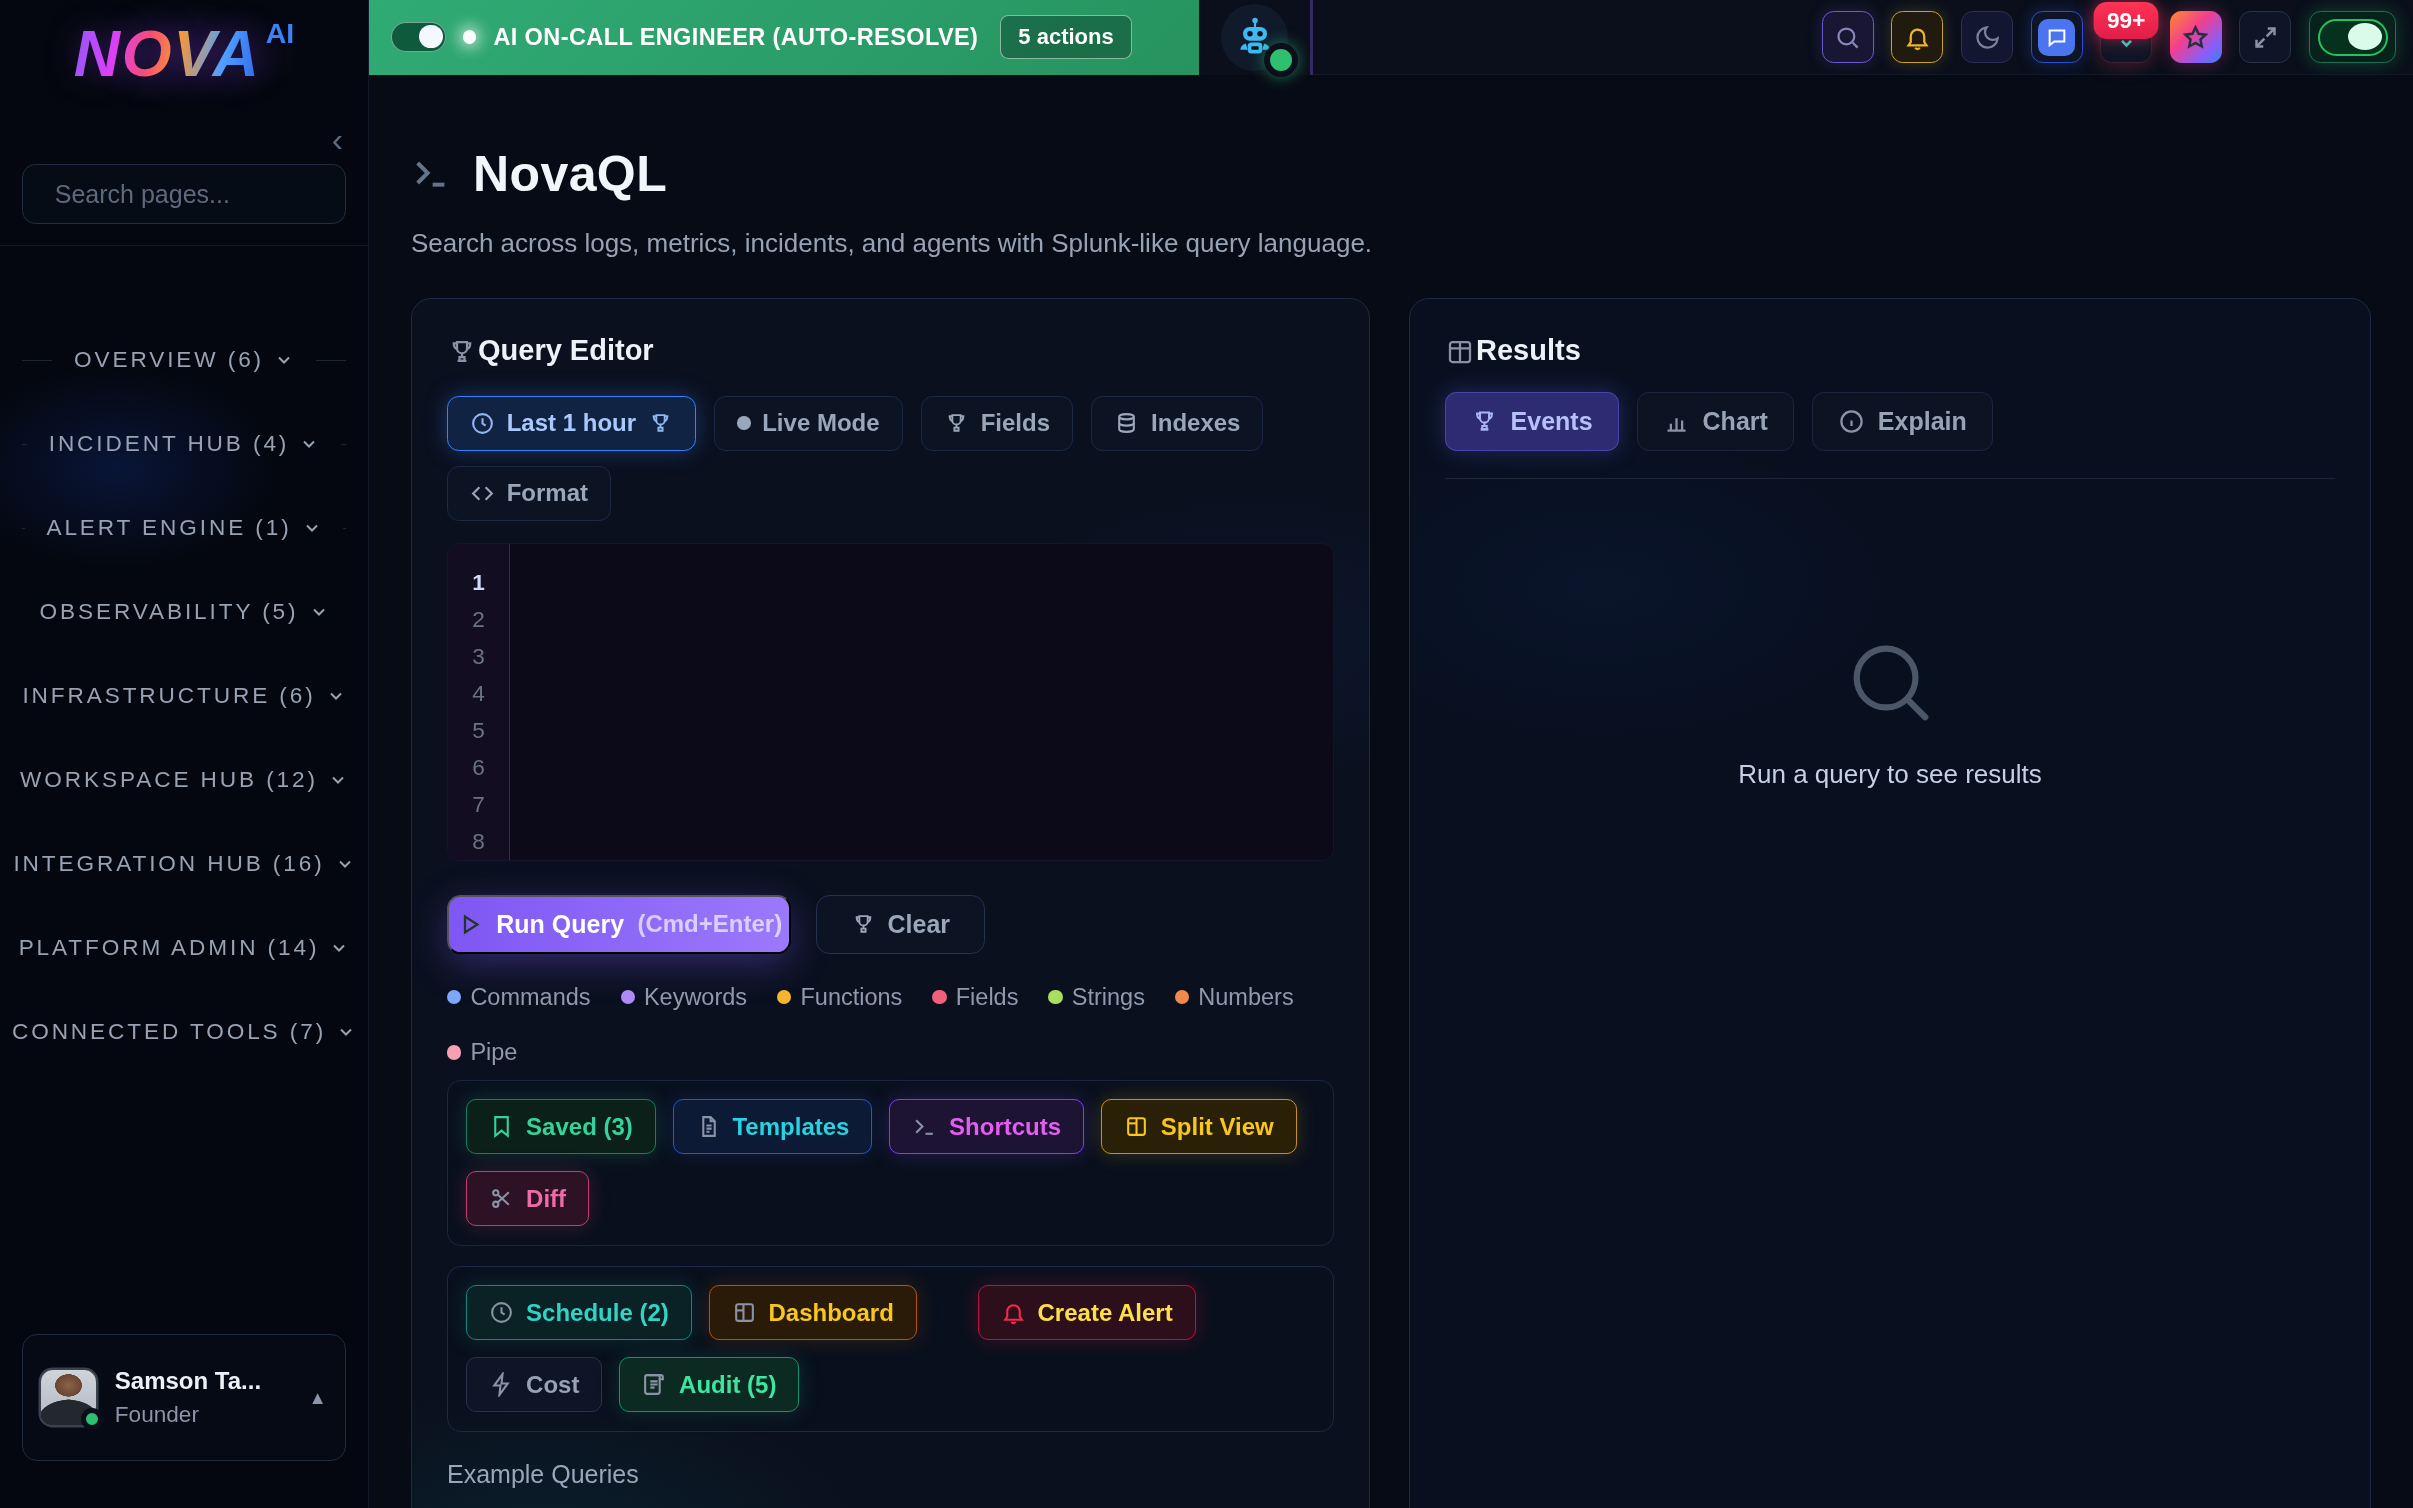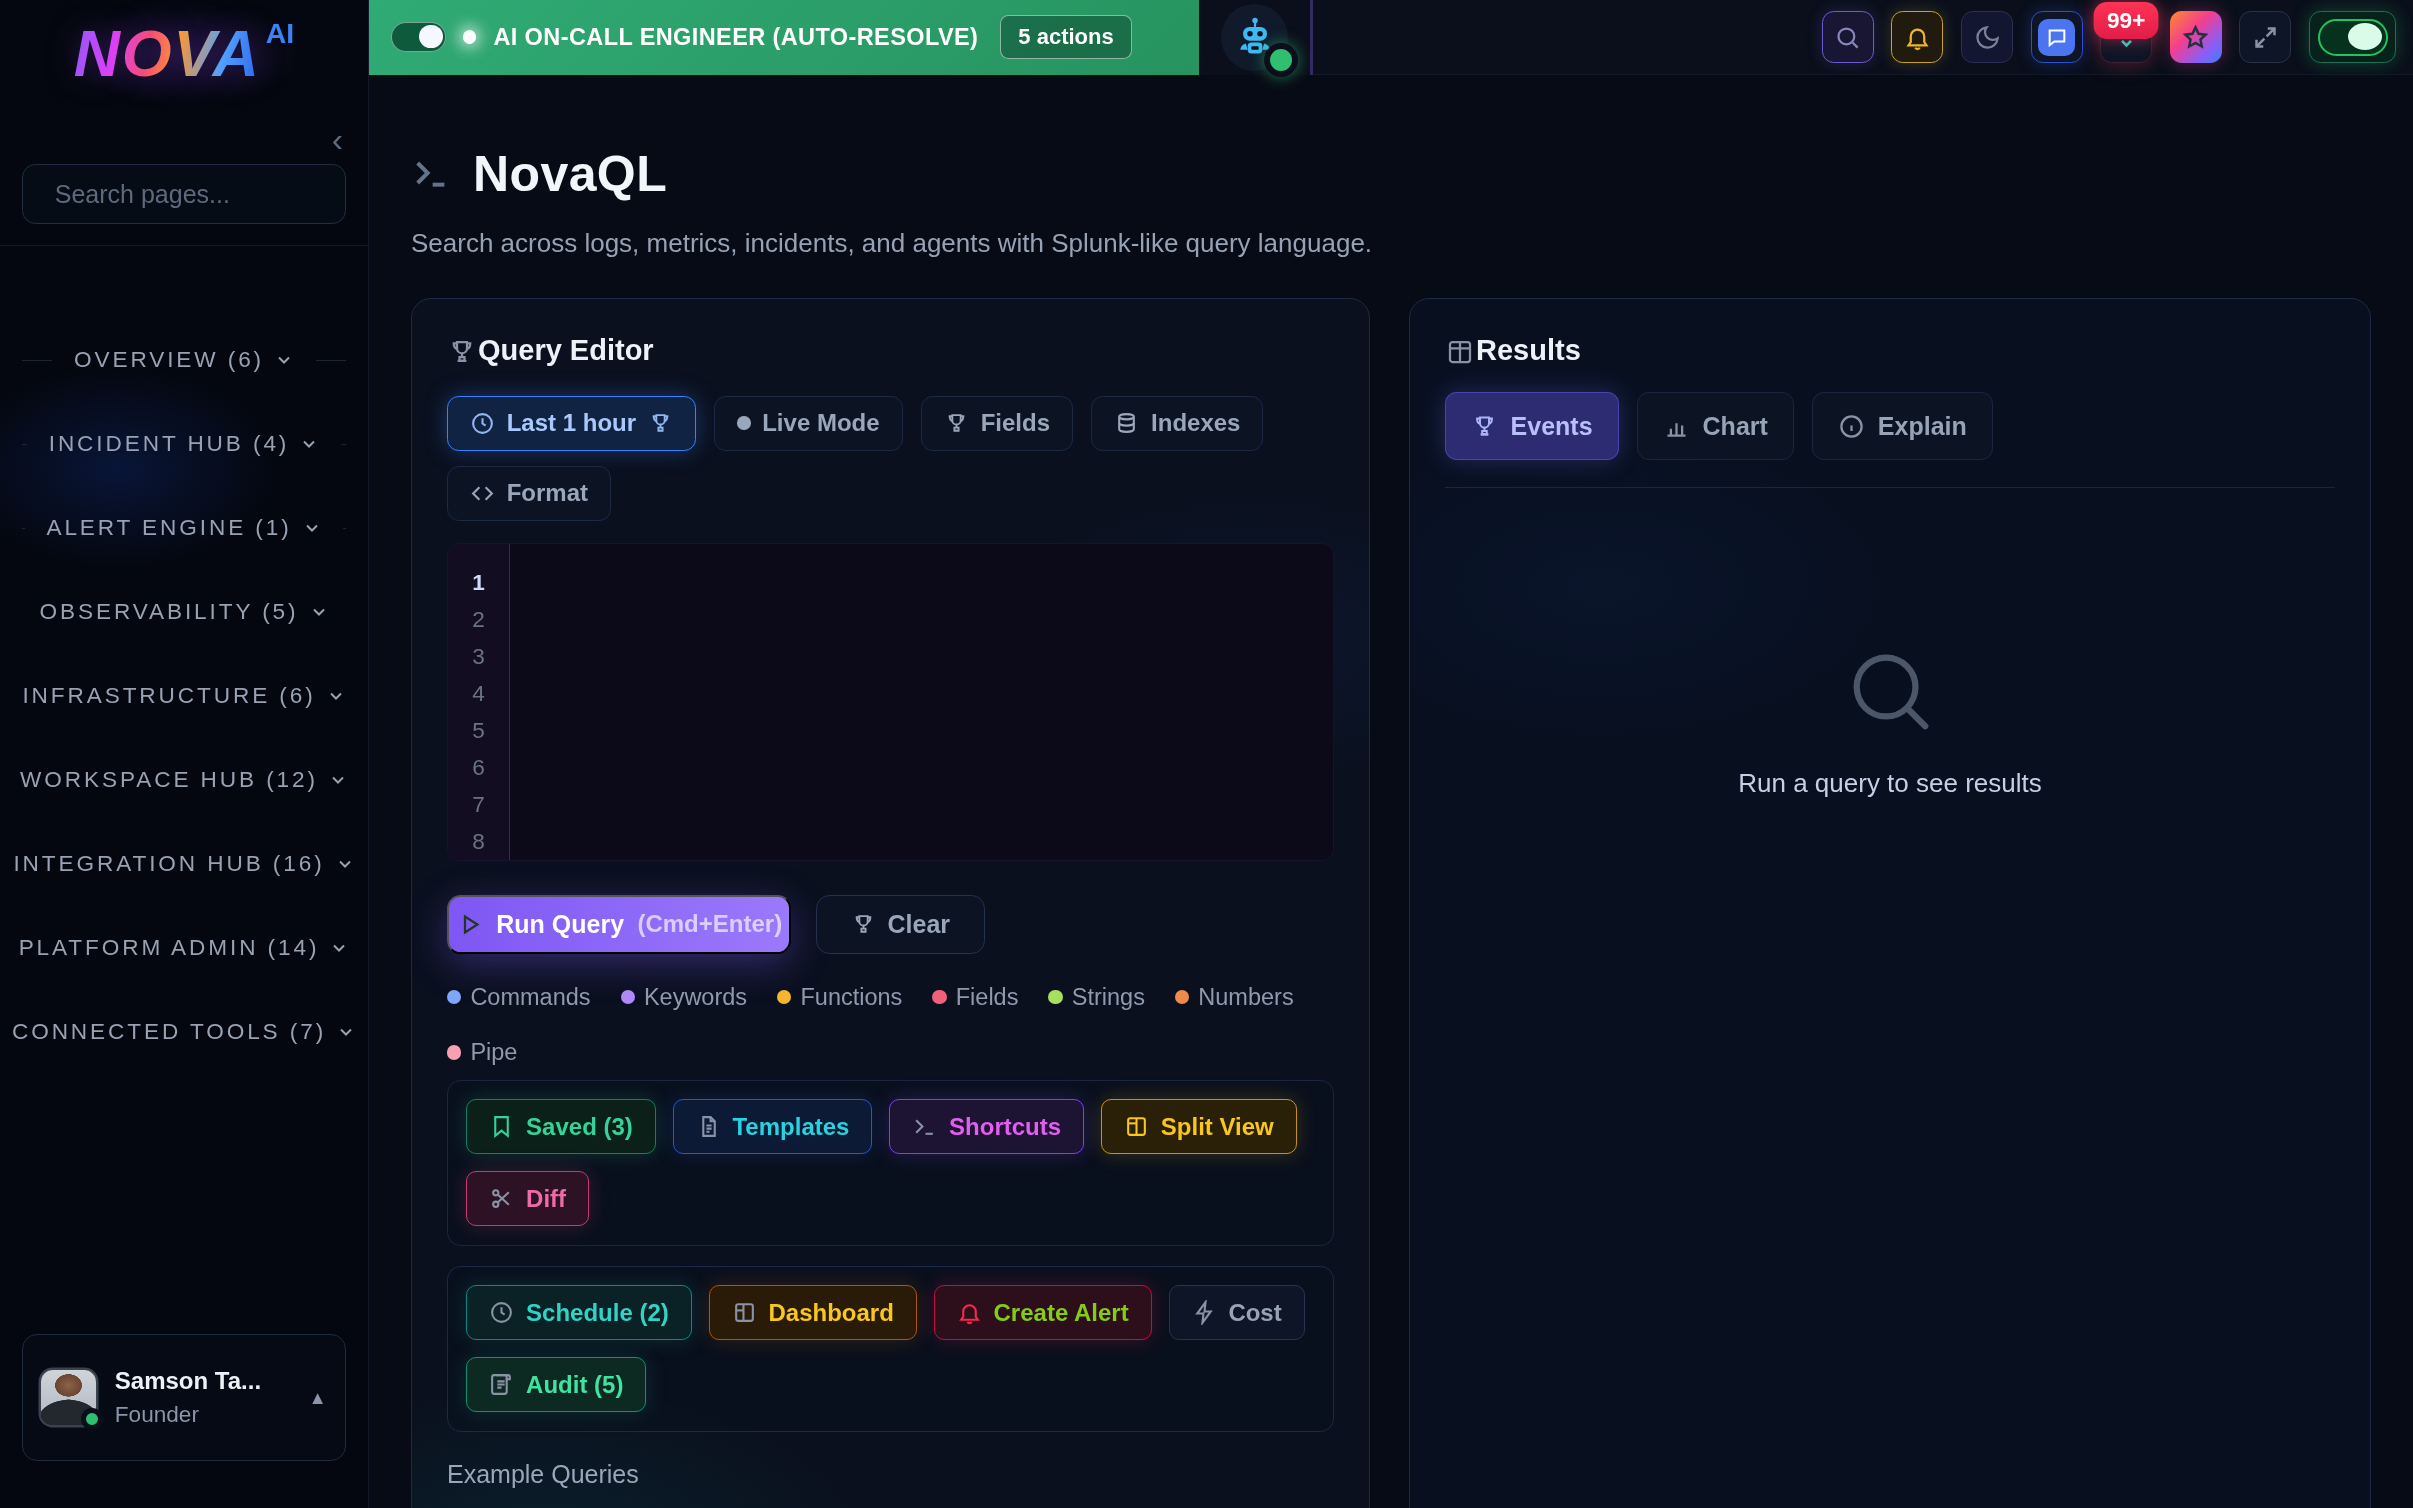--- a/index.html
+++ b/index.html
@@ -181,30 +181,30 @@
   .tool svg { width:25px; height:25px; stroke:#8a93a5; }
   .t-saved   { border-color:#158060; background:#0a2018; color:#35d39b; box-shadow:0 0 20px rgba(52,211,153,.18);}
   .t-saved svg { stroke:#35d39b; }
   .t-templates { border-color:#2b55c8; background:#0c1a36; color:#27d3e0; box-shadow:0 0 20px rgba(43,85,200,.22);}
   .t-shortcuts { border-color:#7e3ff2; background:#1d1433; color:#e35df0; box-shadow:0 0 20px rgba(126,63,242,.25);}
   .t-split  { border-color:#c7930e; background:#2a2008; color:#f8c61c; box-shadow:0 0 20px rgba(199,147,14,.25);}
   .t-split svg { stroke:#f8c61c; }
   .t-diff   { border-color:#c23a72; background:#2c1224; color:#ef6aa8; box-shadow:0 0 20px rgba(194,58,114,.25);}
   .t-schedule { border-color:#12867c; background:#0a2226; color:#2fd4c4; box-shadow:0 0 20px rgba(18,134,124,.25);}
   .t-dashboard { border-color:#b45309; background:#2a1a08; color:#f8c81d; box-shadow:0 0 20px rgba(180,83,9,.25);}
-  .t-alert  { border-color:#be123c; background:#2c0f1a; color:#84cc16; box-shadow:0 0 20px rgba(190,18,60,.3);}
+  .t-alert  { border-color:#be123c; background:#2c0f1a; color:#fde047; box-shadow:0 0 20px rgba(190,18,60,.3);margin-left:44px;}
   .t-alert svg { stroke:#f5294d; }
   .t-cost   { border-color:#273351; background:#0d1526; color:#97a3b5; }
   .t-audit  { border-color:#12916b; background:#0d2a22; color:#3ee49f; box-shadow:0 0 20px rgba(18,145,107,.25);}
 
   .examples-h { margin-top:28.5px; color:#9aa7ba; font-size:25px; }
 
   
   .tabs { display:flex; gap:18.4px; margin-top:25px; }
-  .tab { height:68px; border-radius:11.7px; border:1.7px solid #1b2742; background:#0c1424;
+  .tab { height:59px; border-radius:11.7px; border:1.7px solid #1b2742; background:#0c1424;
     color:#97a3b6; font-size:25px; font-weight:600; display:flex; align-items:center;
     gap:12.6px; padding:0 25px; cursor:pointer; }
   .tab svg { width:27px; height:27px; stroke:#8a93a5; }
   .tab-active { border-color:rgba(99,102,241,.45); background:#2d2b71; color:#b7c0fb;
     box-shadow:0 0 23.5px rgba(99,102,241,.3); }
   .tab-active svg { stroke:#aab4f7; }
   .tabs-divider { margin-top:27px; border-top:1.7px solid #1c2638; }
   .empty { margin-top:156px; display:flex; flex-direction:column; align-items:center; gap:30px; }
   .empty svg { width:94px; height:94px; stroke:#4b5768; }
   .empty-msg { color:#c6d0e4; font-size:26px; }

